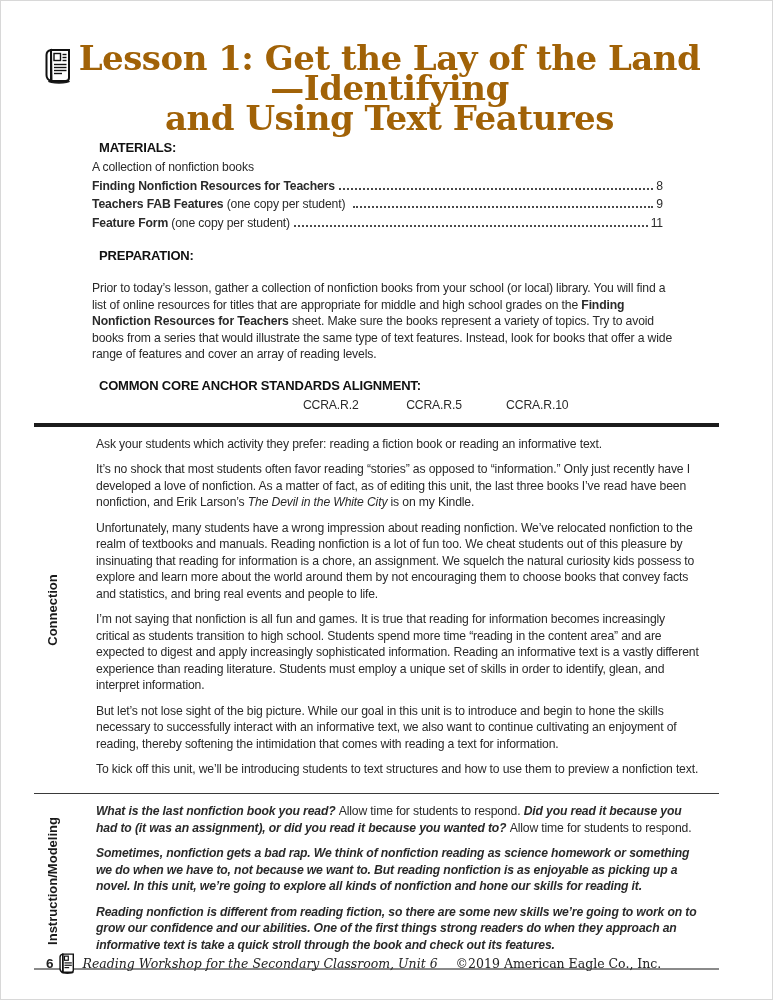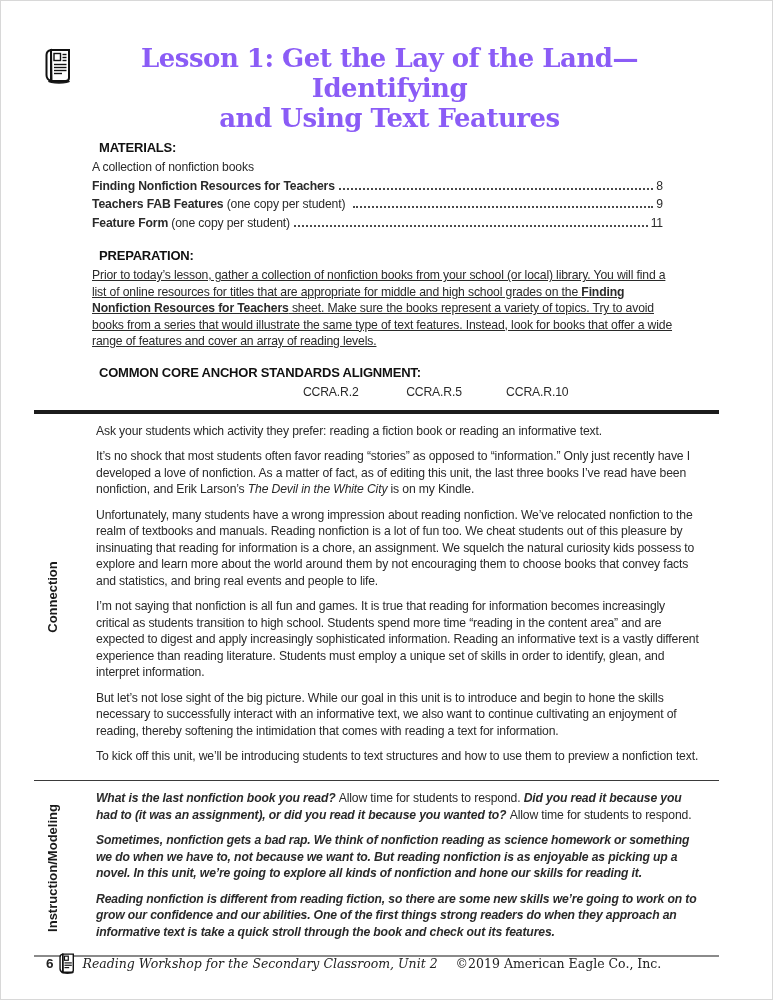--- a/index.html
+++ b/index.html
@@ -19,23 +19,23 @@
     display:flex;
     align-items:flex-start;
     margin:42px 70px 0 42px;
   }
   .news-icon { flex:0 0 auto; margin-top:4px; }
   .title {
     flex:1;
     text-align:center;
     font-family:"DejaVu Serif", serif;
     font-weight:700;
-    font-size:26px;
+    font-size:34px;
     line-height:30px;
-    color:#8b5cf6;
+    color:#a16207;
     letter-spacing:-0.5px;
   }
   .title span { display:block; }
   
   .sec-heading {
     font-size:13px;
     font-weight:700;
     color:#111;
     letter-spacing:-0.2px;
     line-height:17px;
@@ -50,21 +50,21 @@
   .i  { font-style:italic; }
   .bi { font-weight:700; font-style:italic; }
   
   .materials { margin:6px 0 0 75px; width:600px; }
   .mat-items { margin-left:16px; margin-top:2px; }
   .mat-row { display:flex; align-items:baseline; width:571px; line-height:18.5px; }
   .mat-dots { flex:1; border-bottom:2px dotted #4a4a4a; margin:0 3px 3px 4px; min-width:30px; }
   .mat-page { flex:0 0 auto; }
   
   .preparation { margin:15px 0 0 75px; }
-  .preparation .para { margin-left:16px; margin-top:3px; width:590px;text-decoration:underline; }
+  .preparation .para { margin-left:16px; margin-top:16px; width:590px; }
   
   .standards { margin:14px 0 0 75px; }
   .std-row { margin-left:20px; margin-top:3px;text-align:center; }
   .std-row span { display:inline-block; width:100px; }
   
   .rule { margin-left:33px; width:685px; }
   .rule.thick { height:3.5px; background:#1c1c1c; margin-top:10px; }
   .rule.thin  { height:1.8px; background:#3a3a3a; }
   .rule.gray  { height:2px; background:#8a8a8a; }
   
@@ -199,17 +199,17 @@
       <svg class="np" width="20" height="23" viewBox="0 0 34 38">
         <ellipse cx="16" cy="34.5" rx="11" ry="2.2" fill="#1a1a1a"></ellipse>
         <path d="M8 3 h18 v28 c0 2 -1.5 3 -3.5 3 h-14 z" fill="#ffffff" stroke="#111" stroke-width="2.4"></path>
         <path d="M8 3 c-3 0.5 -4.5 2.5 -4.5 5 v20 c0 3 1.5 5 4.5 6 z" fill="#ffffff" stroke="#111" stroke-width="2.4"></path>
         <rect x="11" y="6.5" width="6.5" height="7" fill="none" stroke="#111" stroke-width="2"></rect>
         <line x1="11" y1="18" x2="23.5" y2="18" stroke="#111" stroke-width="2"></line>
         <line x1="11" y1="22" x2="23.5" y2="22" stroke="#111" stroke-width="2"></line>
         <line x1="11" y1="26" x2="19" y2="26" stroke="#111" stroke-width="2"></line>
       </svg>
     </span>
-    <span class="booktitle">Reading Workshop for the Secondary Classroom, Unit 2</span>
+    <span class="booktitle">Reading Workshop for the Secondary Classroom, Unit 6</span>
     <span class="copyright">©2019 American Eagle Co., Inc.</span>
   </div>
 
 </div>
 
 </body></html>

